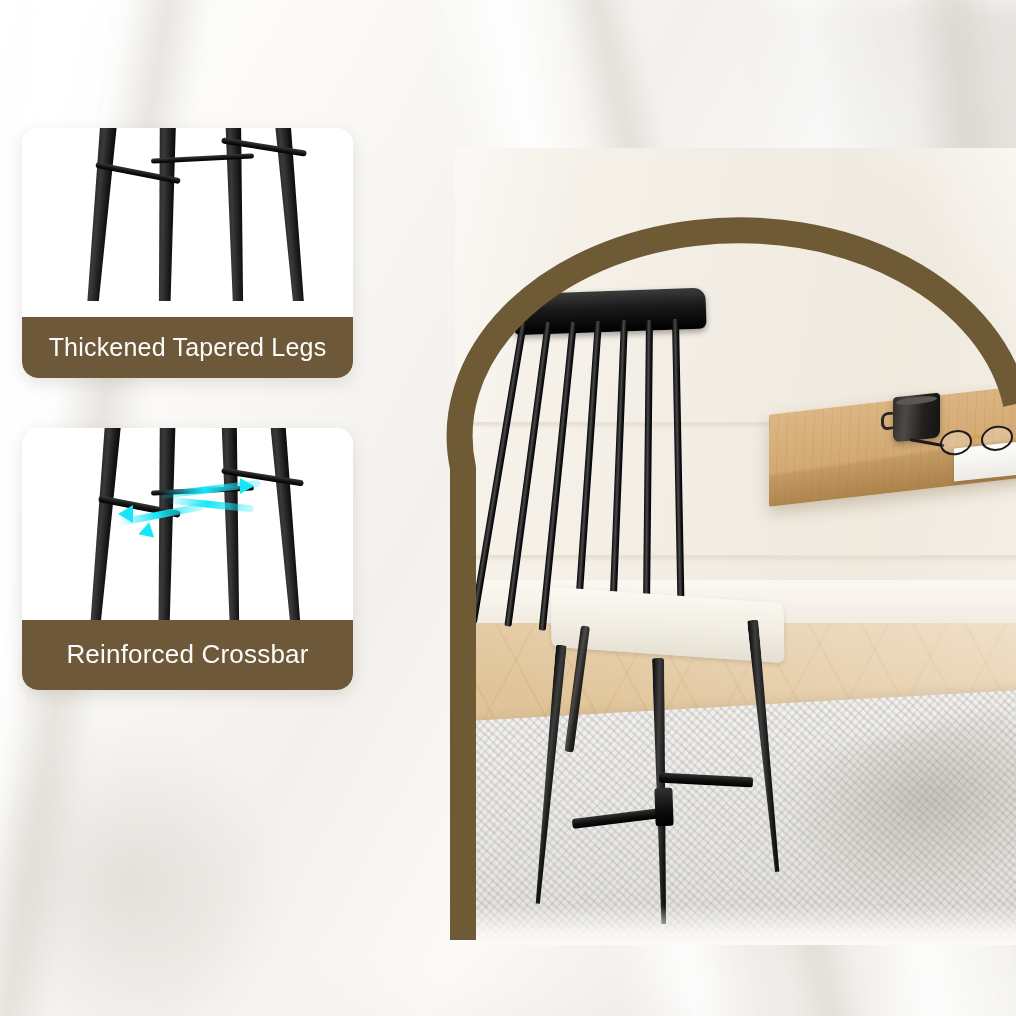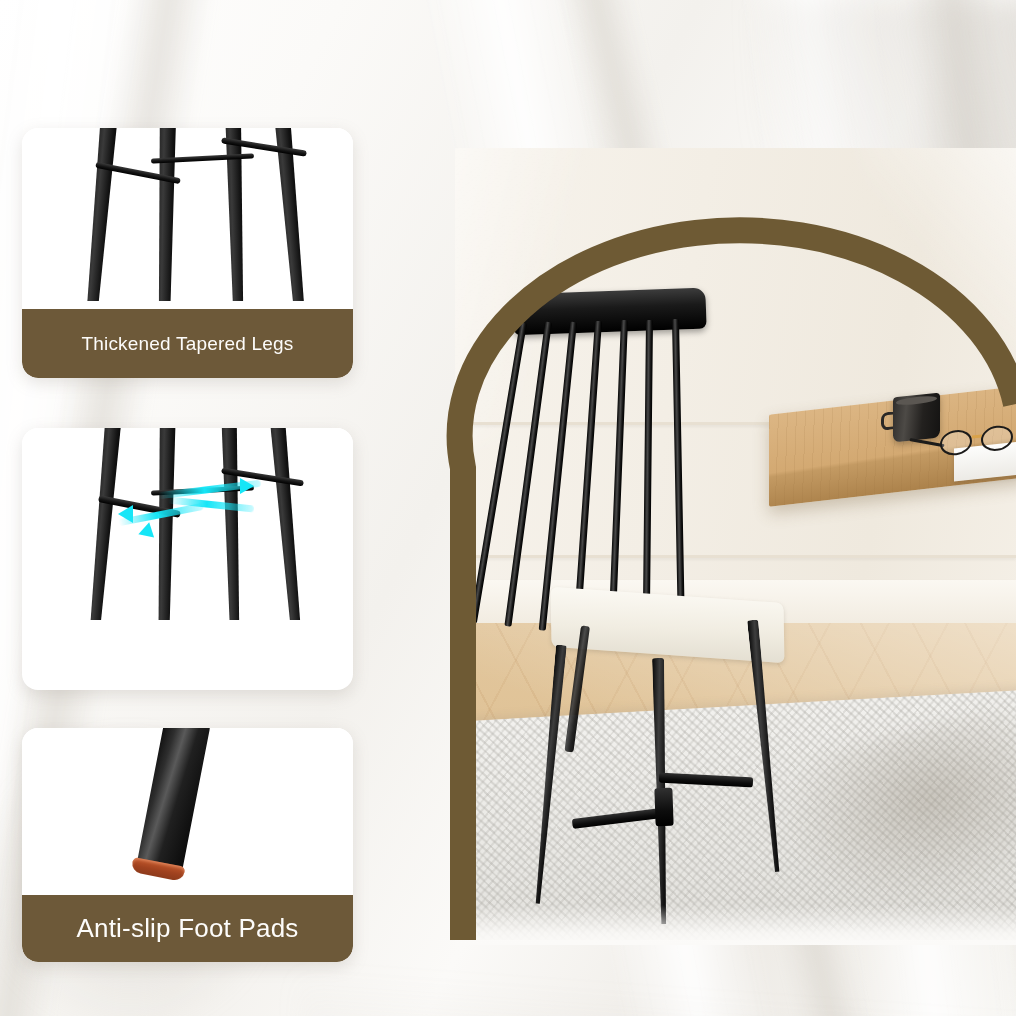--- a/index.html
+++ b/index.html
@@ -88,21 +88,21 @@
     color:#fdfcfa;
     display:flex; align-items:center; justify-content:center;
     text-align:center;
     font-size:26px;
     font-weight:300;
     letter-spacing:.2px;
     line-height:1.15;
     padding:0 10px;
     border-radius:0 0 16px 16px;
   }
-  #card-1 .card-label{ height:69px; font-size:19px; }
+  #card-1 .card-label{ height:61px; font-size:25px; }
   #card-2 .card-label{ height:70px; }
   #card-3 .card-label{ height:67px; }
 
   
   .legs-scene{ position:absolute; inset:0; }
   .leg{ position:absolute; background:linear-gradient(90deg,#1b1b1b 0%,#3a3a3a 35%,#131313 72%,#000 100%); border-radius:3px 3px 7px 7px; }
   .leg.taper{ clip-path:polygon(14% 0,86% 0,70% 100%,30% 100%); border-radius:0 0 6px 6px; }
   .bar{ position:absolute; background:linear-gradient(180deg,#3b3b3b 0%,#141414 55%,#000 100%); border-radius:3px; }
   .arrow-glow{ position:absolute; height:7px; border-radius:6px; background:linear-gradient(90deg,rgba(0,231,255,0) 0%,#16e6f7 45%,rgba(0,231,255,.2) 100%); filter:blur(.6px); }
   .arrow-head{ position:absolute; width:0;height:0; }
@@ -354,25 +354,17 @@
         <div class="bar" style="left:39%;top:31%;width:31%;height:2.8%;transform:rotate(-3deg);"></div>
 
         <div class="arrow-glow" style="left:29%;top:43%;width:26%;transform:rotate(-11deg);"></div>
         <div class="arrow-glow" style="left:41%;top:30%;width:31%;transform:rotate(-7deg);"></div>
         <div class="arrow-glow" style="left:44%;top:38%;width:26%;transform:rotate(6deg);"></div>
         <div class="arrow-head" style="left:29%;top:40%;border-top:9px solid transparent;border-bottom:9px solid transparent;border-right:15px solid #16e6f7;"></div>
         <div class="arrow-head" style="left:35%;top:50%;border-top:8px solid transparent;border-bottom:8px solid transparent;border-right:14px solid #16e6f7;transform:rotate(-18deg);"></div>
         <div class="arrow-head" style="left:66%;top:26%;border-top:8px solid transparent;border-bottom:8px solid transparent;border-left:14px solid #16e6f7;"></div>
       </div>
     </div>
+    <div class="card-label">Reinforced Crossbar</div>
   </div>
 
-  <div class="card" id="card-3">
-    <div class="card-photo">
-      <div class="legs-scene">
-        <div class="padleg" style="left:34%;top:-10%;width:14%;height:98%;transform:rotate(11deg);transform-origin:bottom center;"></div>
-        <div class="padtip" style="left:33.5%;top:80%;width:16%;height:9%;transform:rotate(11deg);transform-origin:top center;"></div>
-      </div>
-    </div>
-    <div class="card-label">Anti-slip Foot Pads</div>
-  </div>
 
 </div>
 
 </body></html>

